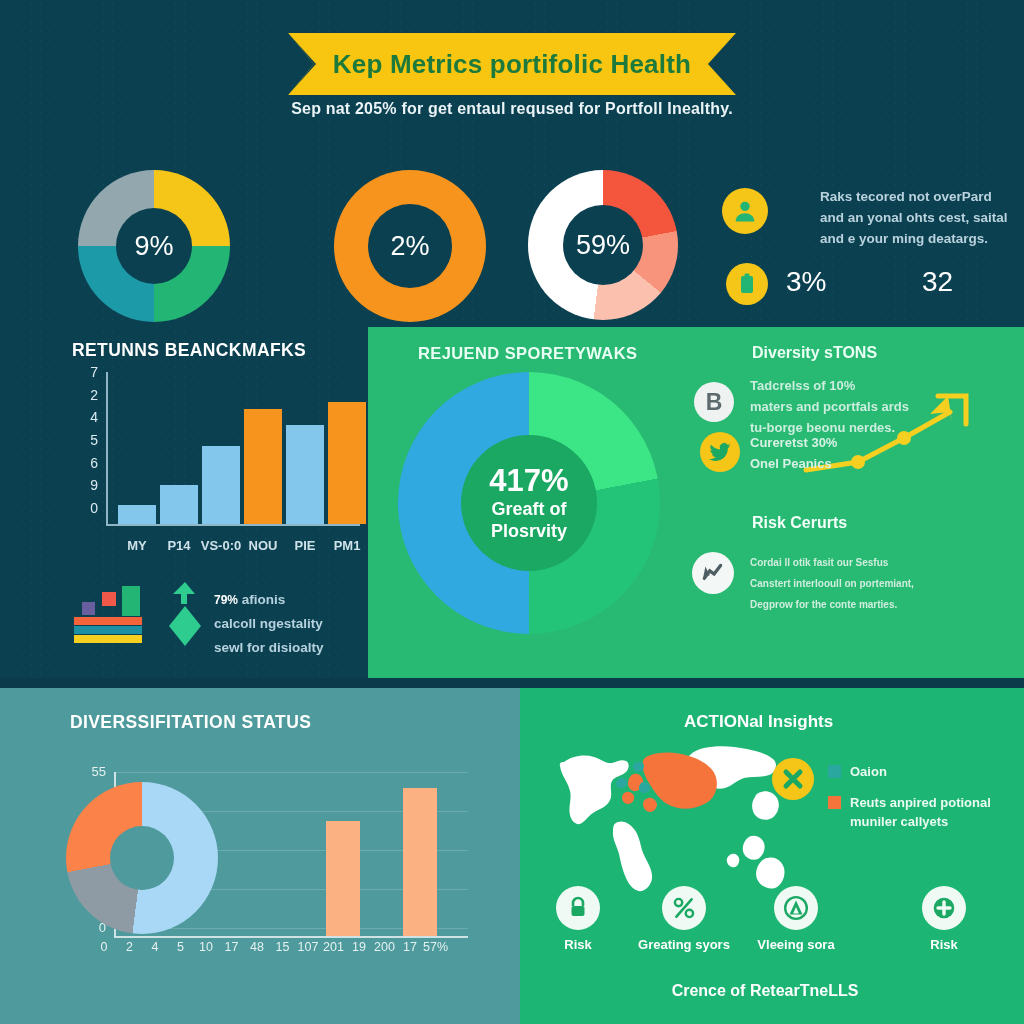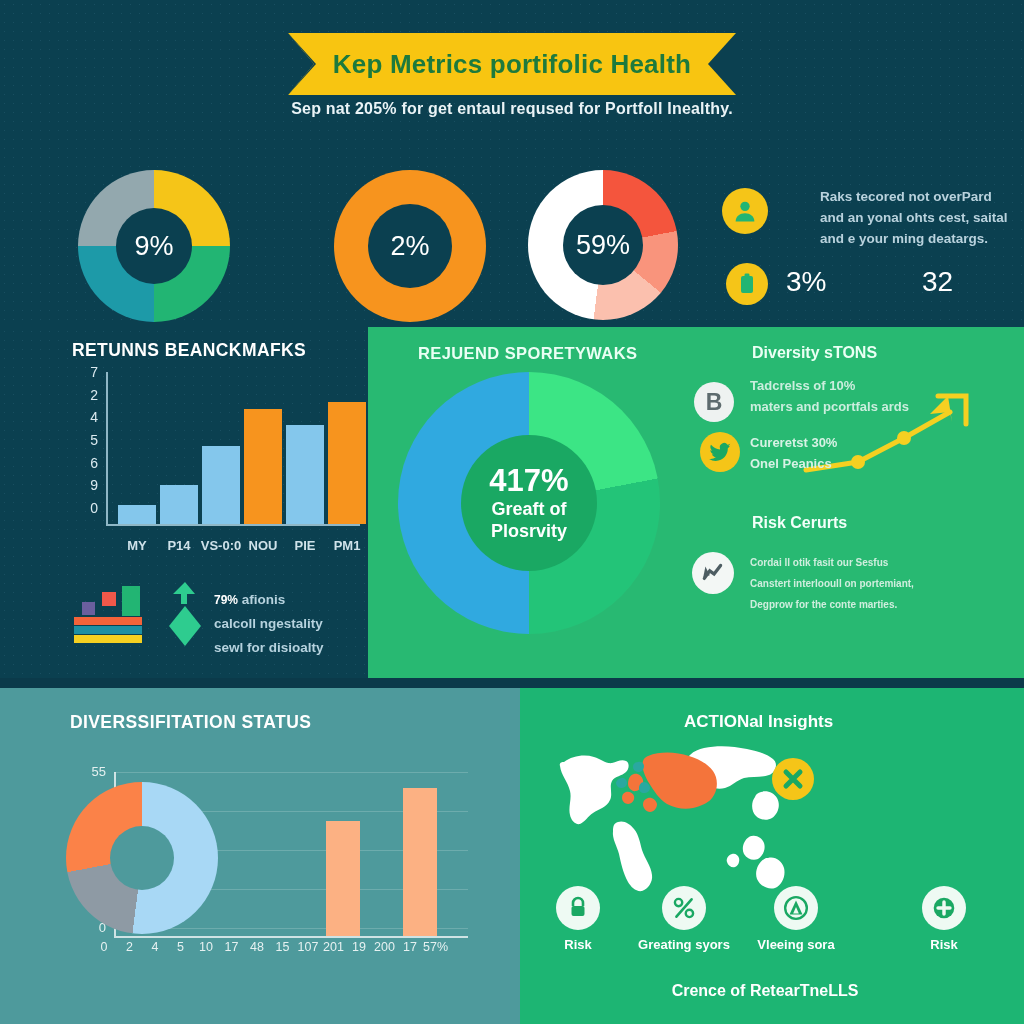--- a/index.html
+++ b/index.html
@@ -272,20 +272,21 @@
     <circle cx="104" cy="56" r="7" fill="#f5d021"></circle>
     <path d="M150 30l-20 2 18-18 4 26z" fill="#f5d021"></path>
     <path d="M138 14h28v28" fill="none" stroke="#f5d021" stroke-width="5" stroke-linecap="round"></path>
   </svg>
 
   <div id="div-title">Diversity sTONS</div>
   <div id="badge-b">B</div>
   <div id="div-lines">
     <div>Tadcrelss of 10%</div>
     <div>maters and pcortfals ards</div>
+    <div>tu-borge beonu nerdes.</div>
   </div>
 
   <div id="badge-bird">
     <svg width="26" height="26" viewBox="0 0 24 24" aria-hidden="true">
       <path d="M22 5.9c-.7.3-1.5.5-2.3.6.8-.5 1.4-1.3 1.7-2.2-.8.5-1.6.8-2.5 1A3.9 3.9 0 0 0 12 8.7c0 .3 0 .6.1.9C8.7 9.4 5.7 7.8 3.7 5.3c-.4.6-.6 1.3-.6 2 0 1.4.7 2.6 1.8 3.3-.7 0-1.3-.2-1.8-.5 0 1.9 1.4 3.5 3.2 3.9-.3.1-.7.1-1 .1-.3 0-.5 0-.7-.1.5 1.6 2 2.7 3.7 2.7A7.9 7.9 0 0 1 2 18.4a11 11 0 0 0 6 1.8c7.2 0 11.2-6 11.2-11.2v-.5c.8-.6 1.4-1.3 1.8-2.1z" fill="#1aa863"></path>
     </svg>
   </div>
   <div id="bird-lines">
     <div>Cureretst 30%</div>
     <div>Onel Peanics</div>
@@ -363,20 +364,30 @@
       <path d="M82 24c3-1 6 1 6 4s-2 6-5 6-6-2-6-5 2-5 5-5z"></path>
       <path d="M66 40c3 0 5 2 5 5s-3 5-6 5-5-3-5-5 3-5 6-5z"></path>
       <path d="M88 44c3 0 6 3 6 6s-3 5-6 5-5-2-5-5 2-6 5-6z"></path>
     </g>
   </svg>
   <div id="x-badge">
     <svg width="24" height="24" viewBox="0 0 24 24" aria-hidden="true">
       <path d="M5 5l14 14M19 5L5 19" stroke="#1aa863" stroke-width="5" stroke-linecap="round"></path>
     </svg>
   </div>
+  <div id="legend">
+    <div class="lg-row">
+      <span class="lg-sw" style="background:#2aa8a0"></span>
+      <span class="lg-tx">Oaion</span>
+    </div>
+    <div class="lg-row">
+      <span class="lg-sw" style="background:#f4743b"></span>
+      <span class="lg-tx">Reuts anpired potional muniler callyets</span>
+    </div>
+  </div>
 
   <div id="icon-row">
     <div class="ic" style="left:12px;top:0;">
       <div class="circ">
         <svg width="24" height="24" viewBox="0 0 24 24" aria-hidden="true">
           <path d="M7 10V7a5 5 0 0 1 10 0v3" fill="none" stroke="#1aa863" stroke-width="2.6"></path>
           <rect x="5.5" y="10" width="13" height="10" rx="2" fill="#1aa863"></rect>
         </svg>
       </div>
       <div class="cap">Risk</div>

